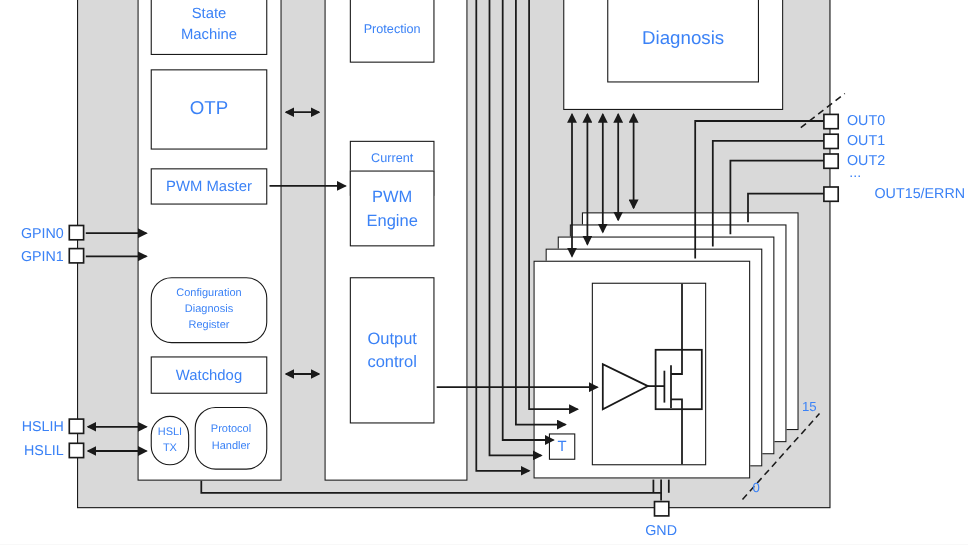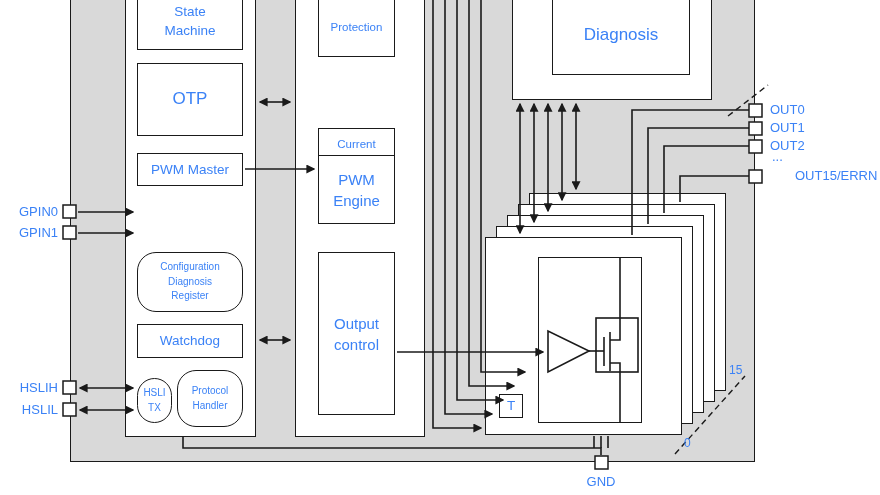--- a/index.html
+++ b/index.html
@@ -72,21 +72,21 @@
       <span>Protection</span>
     </div>
     <div class="box f11" style="left:22px;top:107px;width:77px;height:50px;margin-top:40px;">
       <span>Current
 Reference</span>
     </div>
     <div class="box f15" style="left:22px;top:174px;width:77px;height:69px;">
       <span>PWM
 Engine</span>
     </div>
-    <div class="box f15" style="left:22px;top:271px;width:77px;height:163px;">
+    <div class="box f15" style="left:22px;top:271px;width:77px;height:133px;">
       <span>Output
 control</span>
     </div>
   </div>
 
   <div class="box" style="left:512px;top:-30px;width:200px;height:130px;">
     <div class="box f17 bottom-align" style="left:39px;top:-2px;width:138px;height:106px;padding-bottom:26px;">
       <span>Diagnosis</span>
     </div>
   </div>

